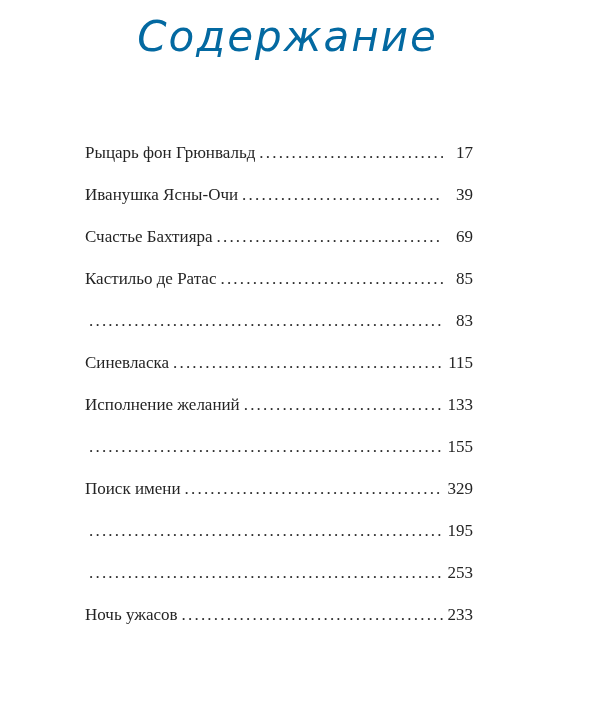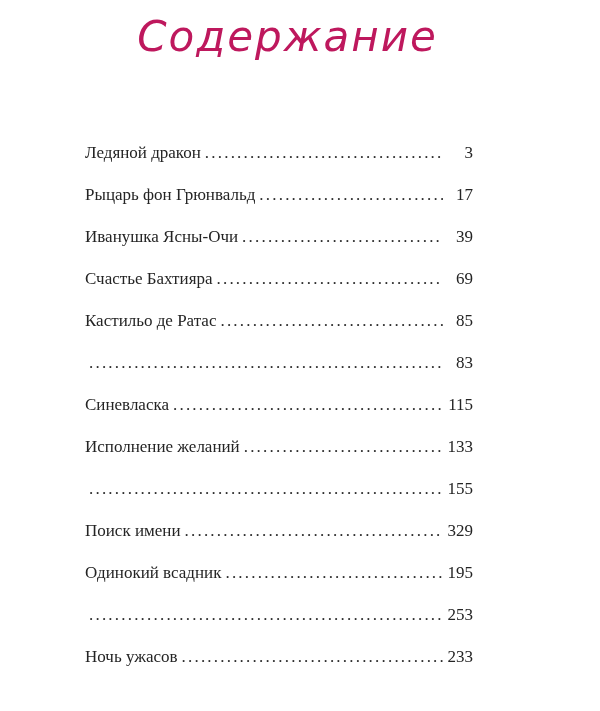--- a/index.html
+++ b/index.html
@@ -26,21 +26,21 @@
     left: 30px;
     width: 515px;
     margin: 0;
     text-align: center;
     font-family: "DejaVu Sans", sans-serif;
     font-style: italic;
     font-weight: 500;
     font-size: 42px;
     line-height: 58px;
     letter-spacing: 2px;
-    color: #be185d;
+    color: #0369a1;
   }
   .toc {
     position: absolute;
     top: 132px;
     left: 85px;
     width: 388px;
   }
   .toc-row {
     display: flex;
     align-items: baseline;
@@ -70,25 +70,20 @@
     min-width: 26px;
     margin-left: 3px;
   }
 </style>
 </head>
 <body>
 
 <div class="page">
   <h1 class="title">Содержание</h1>
   <div class="toc">
-  <div class="toc-row">
-    <span class="entry-label">Ледяной дракон</span>
-    <span class="leader"></span>
-    <span class="page-num">3</span>
-  </div>
 
   <div class="toc-row">
     <span class="entry-label">Рыцарь фон Грюнвальд</span>
     <span class="leader"></span>
     <span class="page-num">17</span>
   </div>
 
   <div class="toc-row">
     <span class="entry-label">Иванушка Ясны-Очи</span>
     <span class="leader"></span>
@@ -129,21 +124,20 @@
     <span class="page-num">155</span>
   </div>
 
   <div class="toc-row">
     <span class="entry-label">Поиск имени</span>
     <span class="leader"></span>
     <span class="page-num">329</span>
   </div>
 
   <div class="toc-row">
-    <span class="entry-label">Одинокий всадник</span>
     <span class="leader"></span>
     <span class="page-num">195</span>
   </div>
 
   <div class="toc-row">
     <span class="leader"></span>
     <span class="page-num">253</span>
   </div>
 
   <div class="toc-row">

